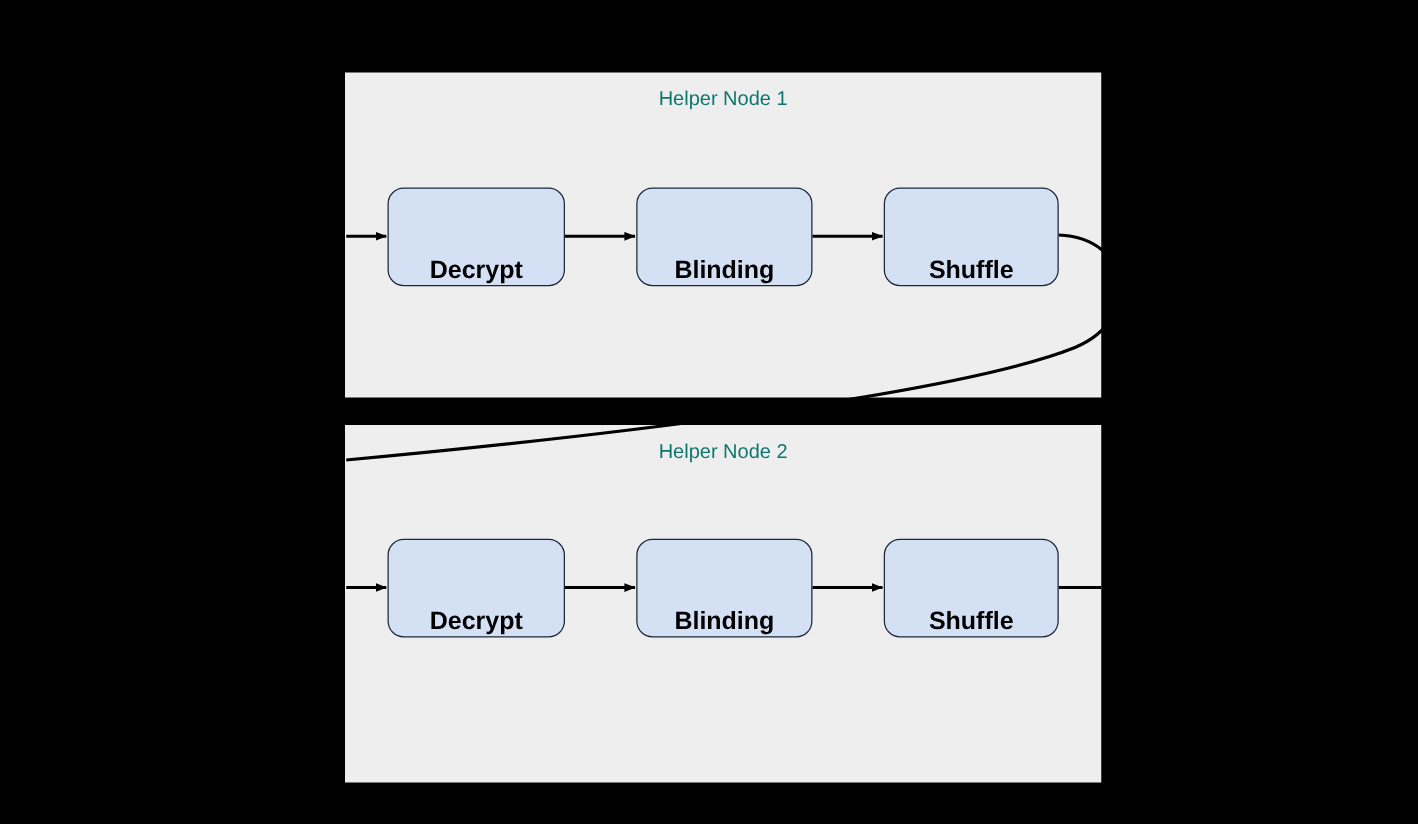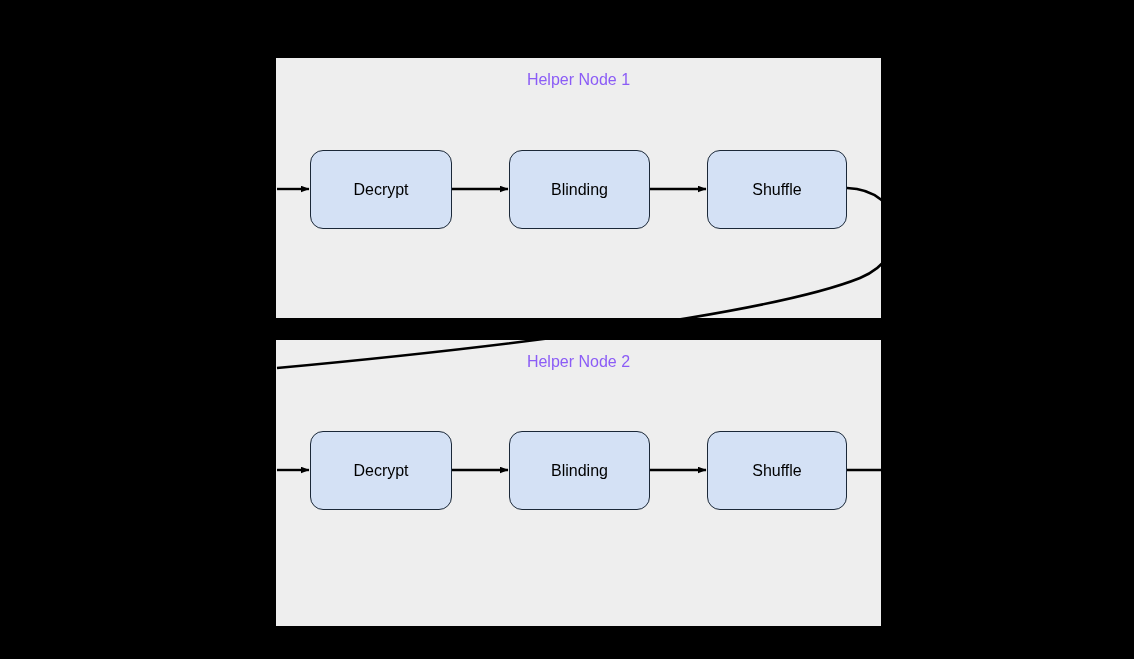--- a/index.html
+++ b/index.html
@@ -19,34 +19,35 @@
     position: absolute;
     background: #eeeeee;
     box-sizing: border-box;
   }
   .panel-title {
     position: absolute;
     left: 0;
     right: 0;
     text-align: center;
     font-size: 16px;
-    color: #8b5cf6;
+    color: #0f766e;
     white-space: nowrap;
   }
   .node-box {
     position: absolute;
     box-sizing: border-box;
     background: #d4e1f5;
     border: 1.4px solid #1b2838;
     border-radius: 13px;
     display: flex;
-    align-items: center;
+    align-items: flex-end;
     justify-content: center;
-    font-size: 16px;
+    font-size: 20px;
     color: #000000;
+    font-weight: bold;
   }
   .edge-layer {
     position: absolute;
     left: 0;
     top: 0;
     width: 1134px;
     height: 659px;
     pointer-events: none;
     overflow: visible;
   }

